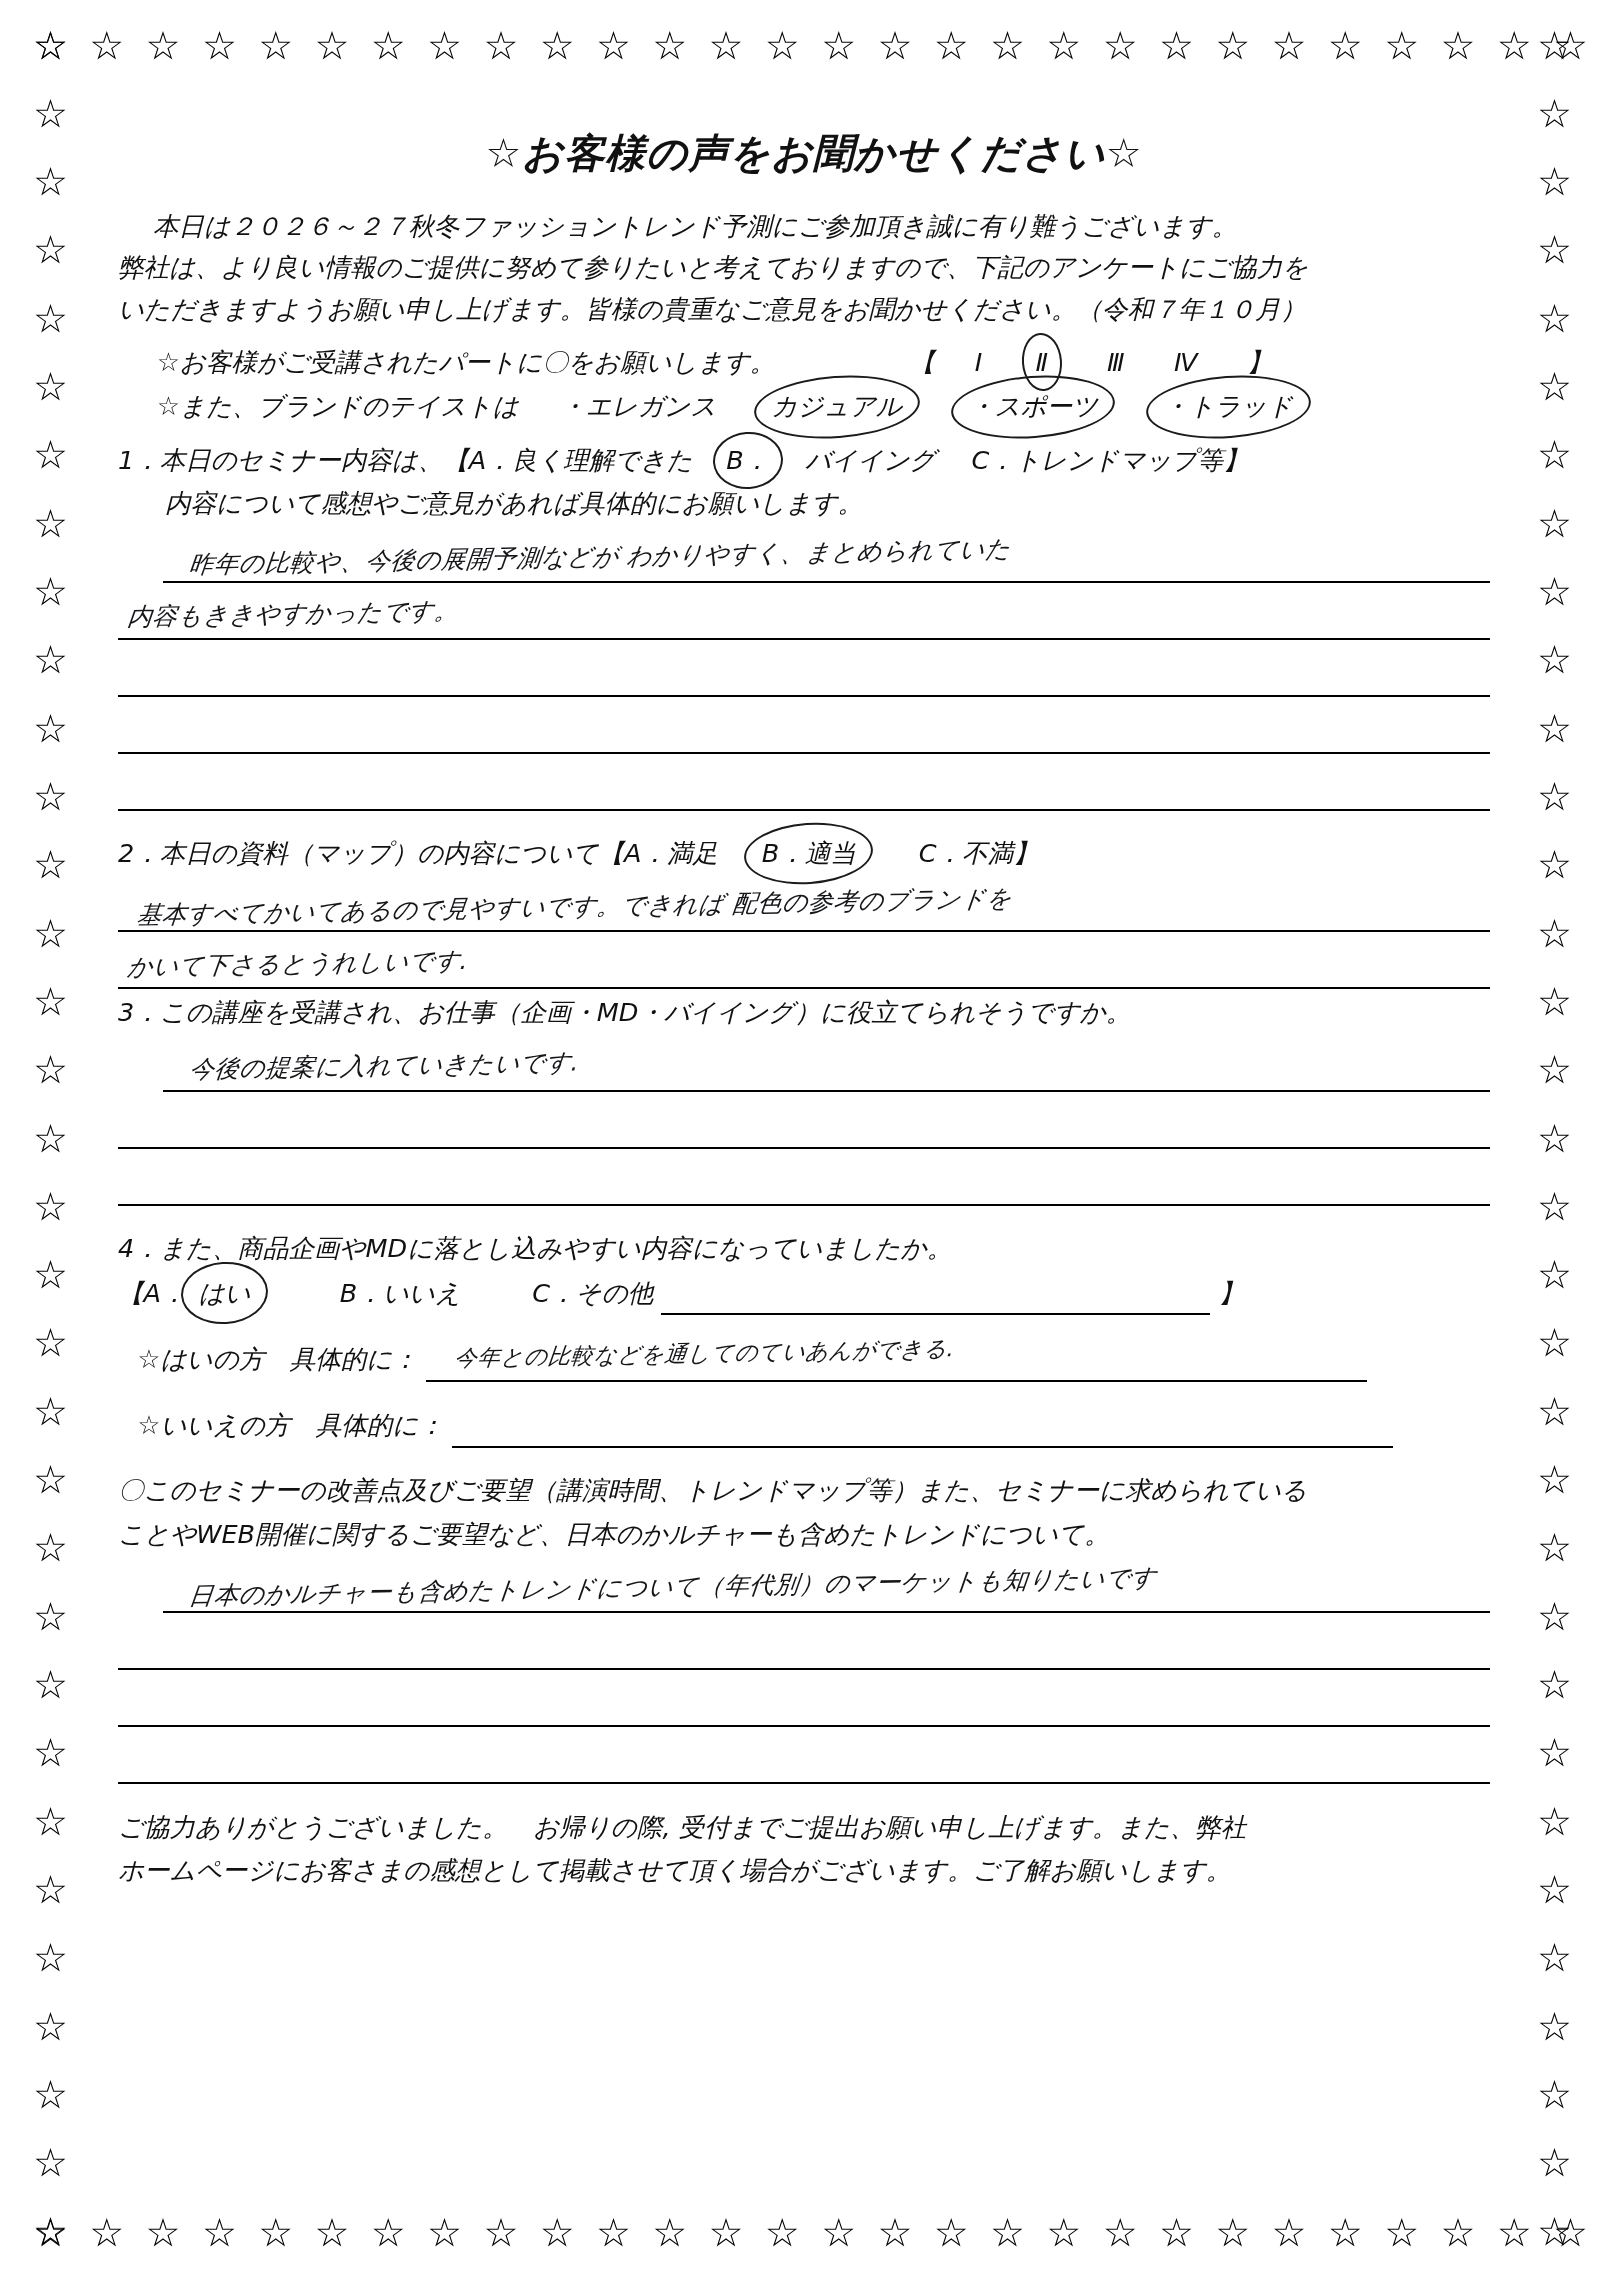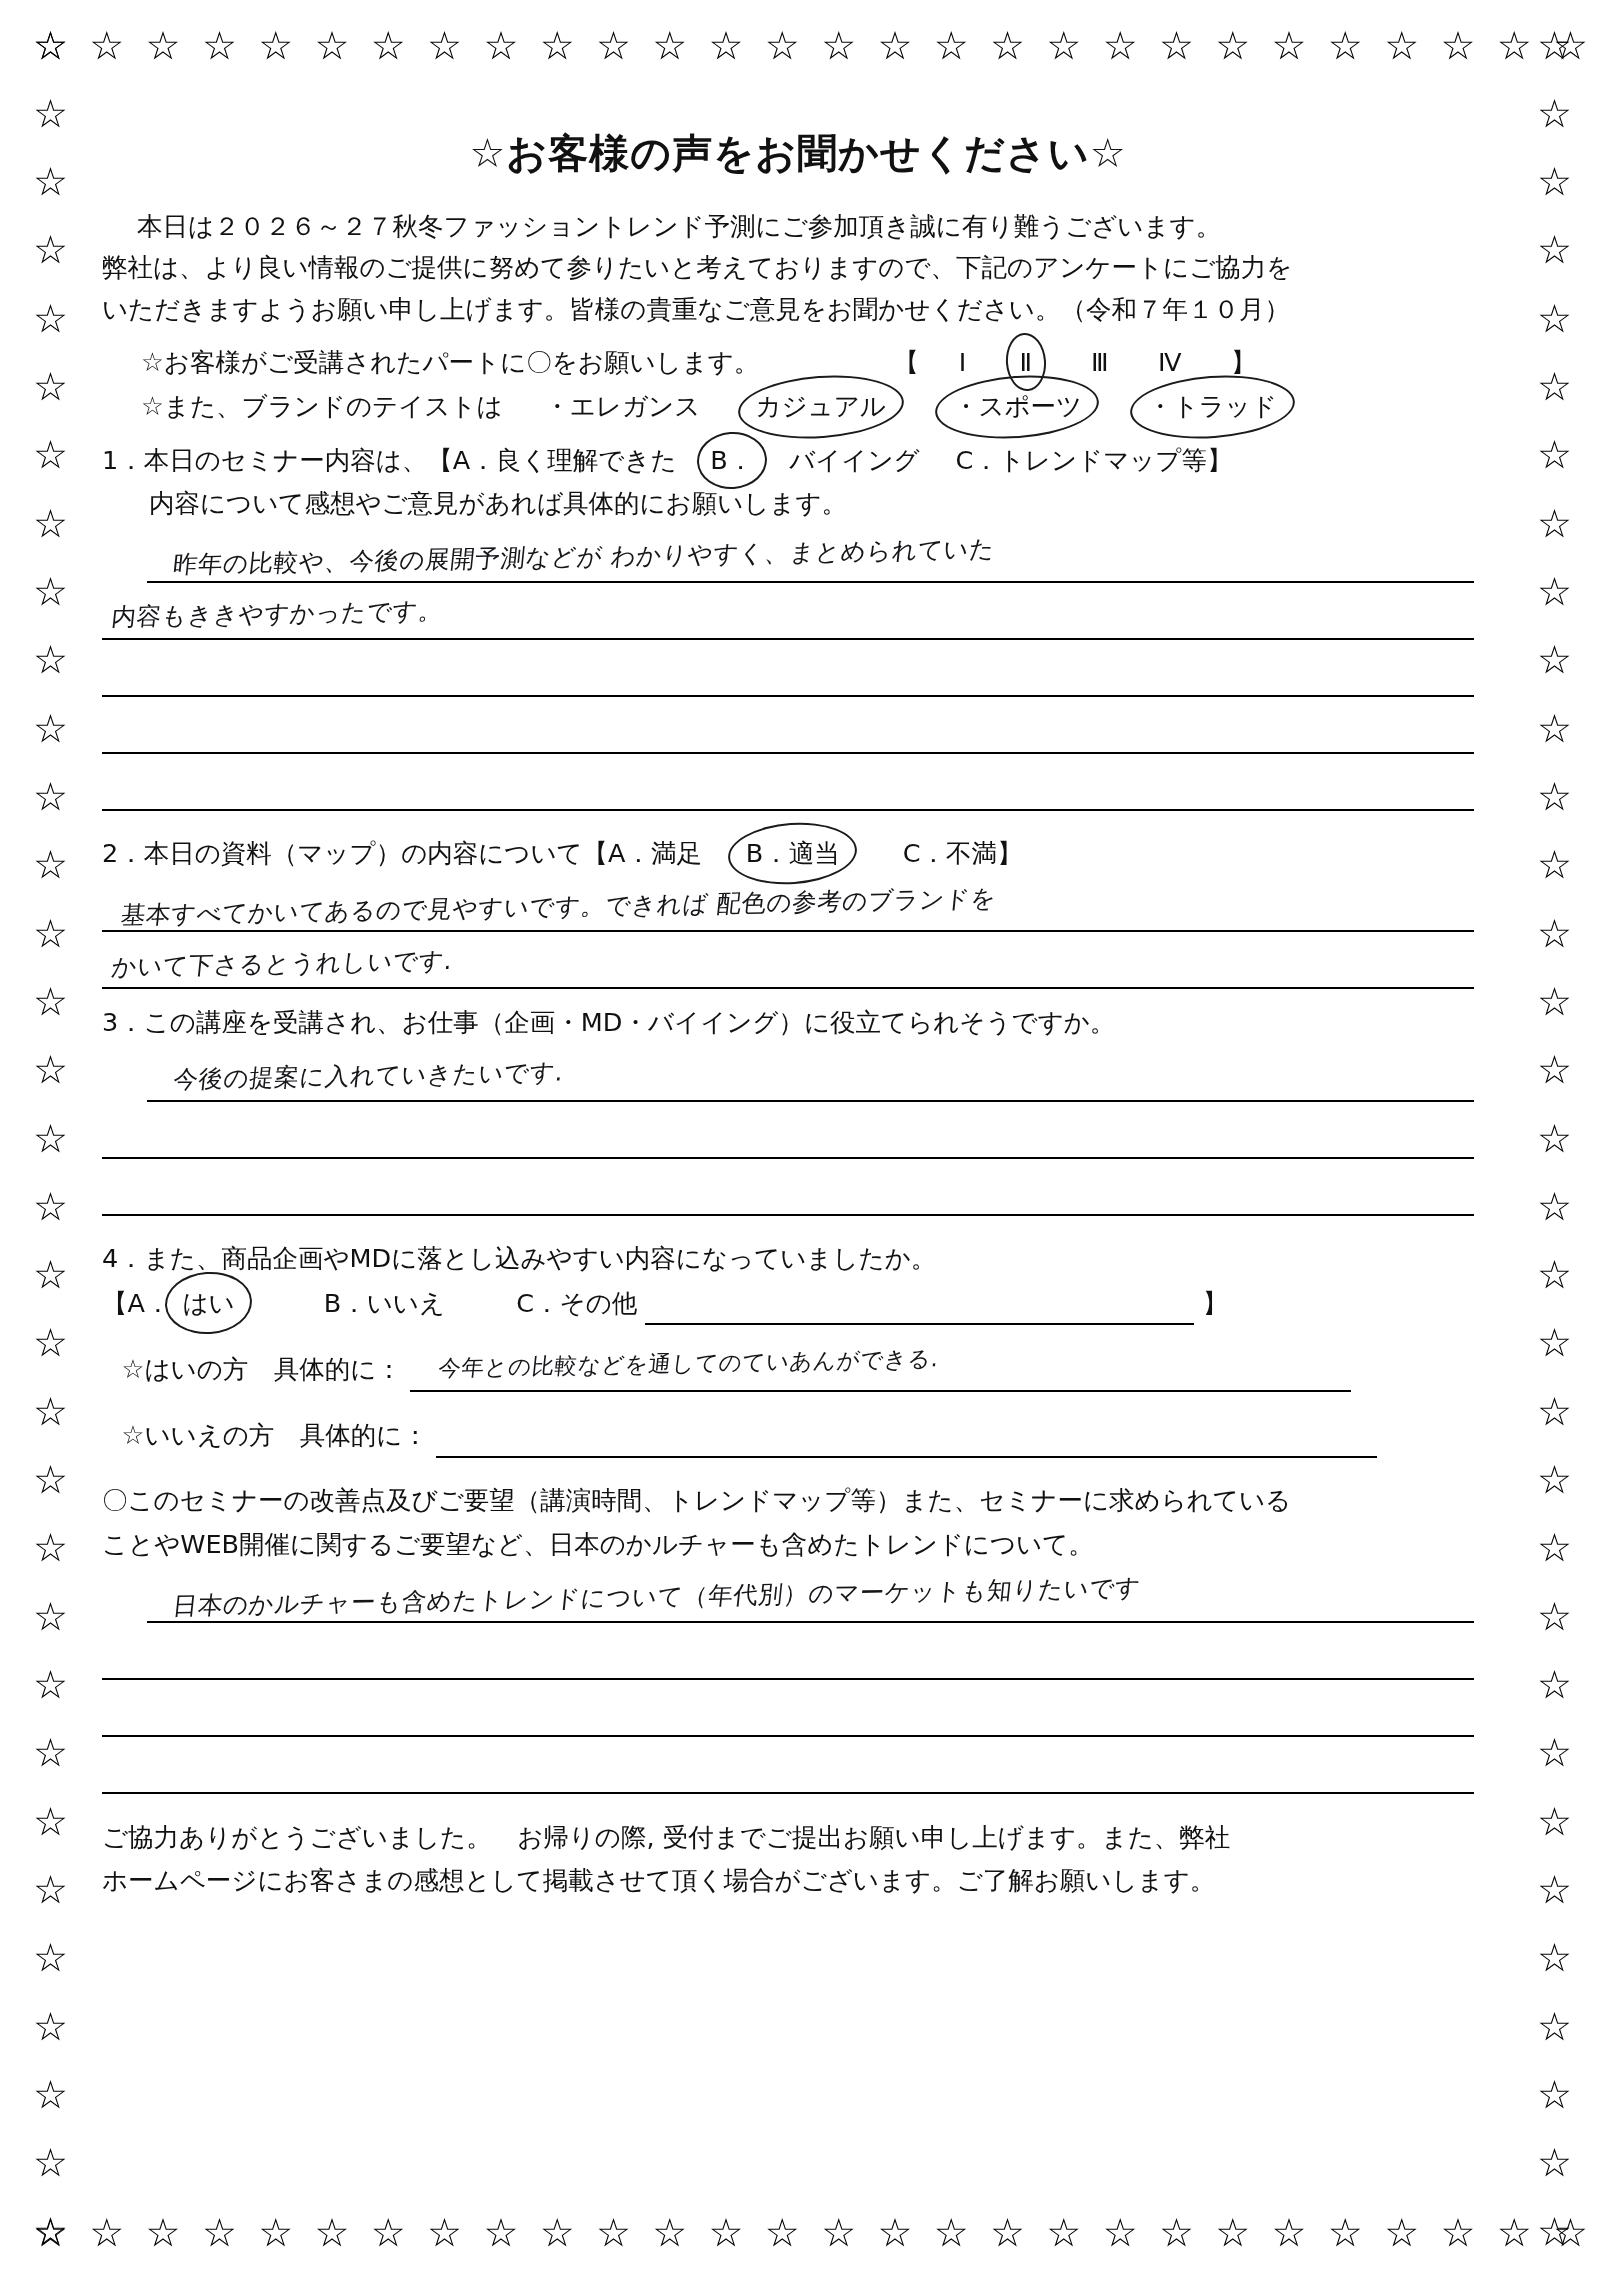--- a/index.html
+++ b/index.html
@@ -49,23 +49,24 @@
     color: #000;
     font-family: "DejaVu Sans", sans-serif;
   }
   .star-col.left { left: 33px; }
   .star-col.right { left: 1537px; }
   .star-col span, .star-row span { display: block; }
 
   
   .content {
     position: absolute;
-    left: 102px;
+    left: 118px;
     top: 108px;
     width: 1392px;
+    font-style: italic;
   }
   .title {
     text-align: center;
     font-size: 40px;
     font-weight: bold;
     letter-spacing: 1px;
     margin: 17.6px 0 25.5px 0;
     font-family: "DejaVu Sans", sans-serif;
   }
   .para {
@@ -371,21 +372,21 @@
 
     <div class="ans-block">
       <div class="ans-line" style="margin-left:0">
           <span class="hand" style="left:19.6px">基本すべてかいてあるので見やすいです。できれば 配色の参考のブランドを</span>
         </div>
       <div class="ans-line" style="margin-left:0">
           <span class="hand" style="left:9.8px">かいて下さるとうれしいです.</span>
         </div>
     </div>
 
-    <div class="numq" style="margin-top:12px">
+    <div class="numq" style="margin-top:2px">
       <span>3．</span><span>この講座を受講され、お仕事（企画・MD・バイイング）に役立てられそうですか。</span>
     </div>
 
     <div class="ans-block">
       <div class="ans-line">
           <span class="hand">今後の提案に入れていきたいです.</span>
         </div>
       <div class="ans-line" style="margin-left:0">
           <span class="hand"></span>
         </div>

